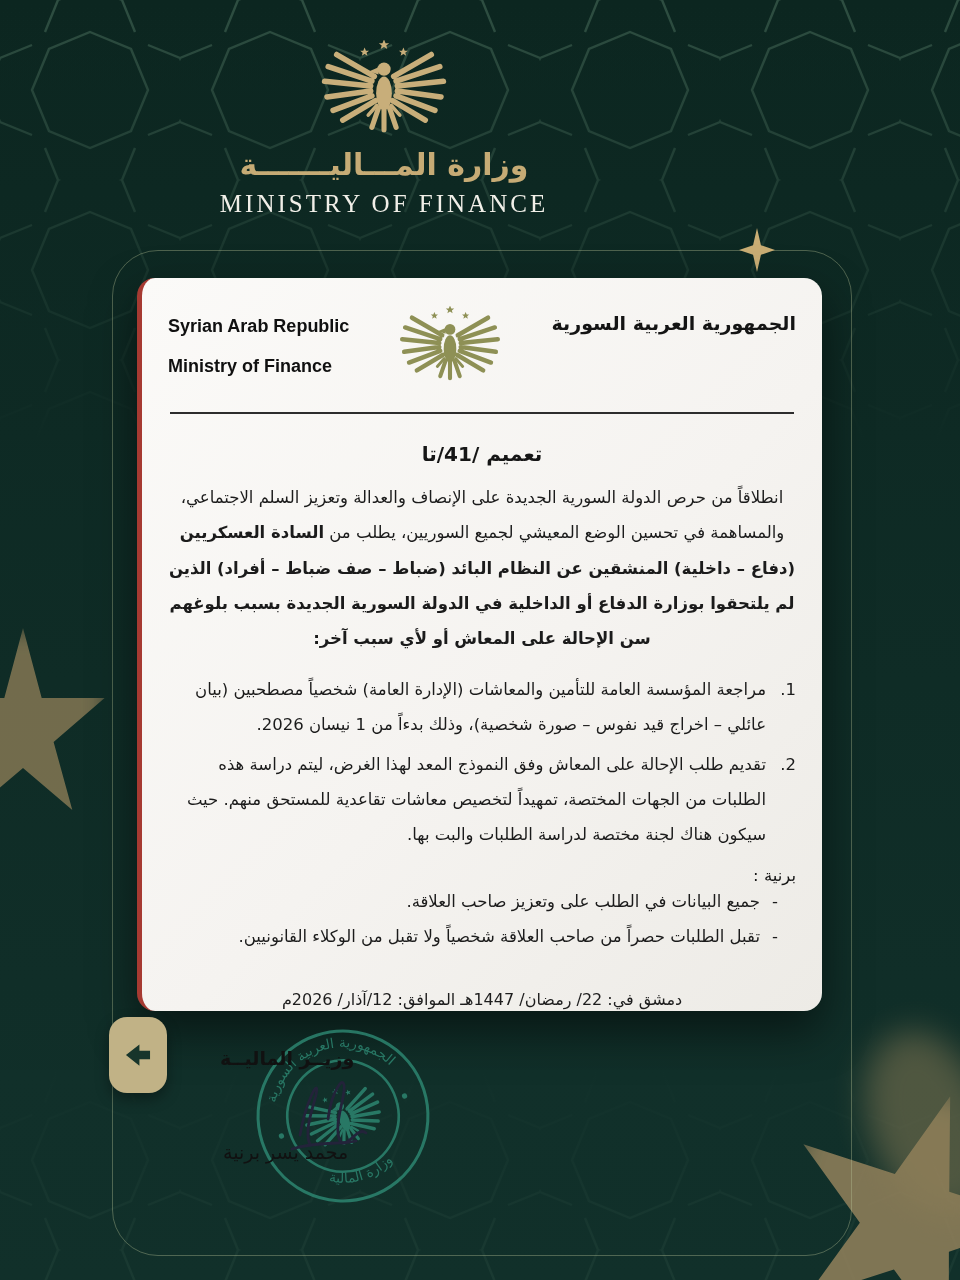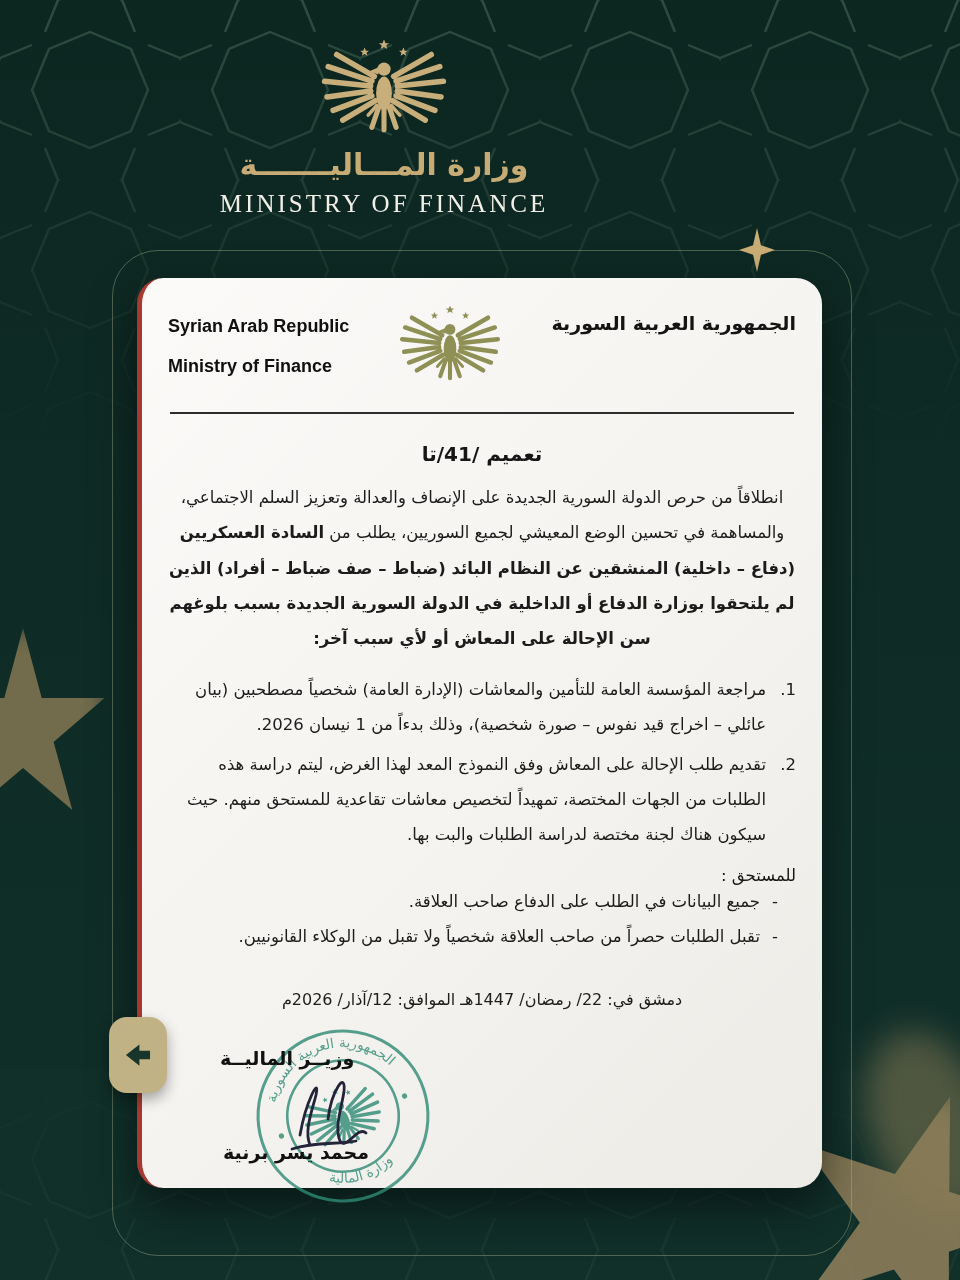--- a/index.html
+++ b/index.html
@@ -42,23 +42,23 @@
   .deco-outline{
     left:112px;top:250px;width:738px;height:1004px;
     border:1px solid rgba(184,194,150,.38);border-radius:46px;
   }
   .sparkle{
     left:739px;top:228px;width:36px;height:44px;background:#c9ad74;
     clip-path:polygon(50% 0%,61% 39%,100% 50%,61% 61%,50% 100%,39% 61%,0% 50%,39% 39%);
   }
   
   .card{
-    left:137px;top:278px;width:685px;height:910px;box-sizing:border-box;
+    left:137px;top:278px;width:685px;height:733px;box-sizing:border-box;
     background:linear-gradient(135deg,#fbfaf8 0%,#f5f3f0 55%,#edebe6 100%);
-    border-radius:26px;border-left:5px solid #a63a32;
+    border-radius:18px;border-left:5px solid #a63a32;
     box-shadow:0 20px 45px rgba(0,0,0,.5);
     padding:22px 26px 0 26px;color:#161616;
   }
   .doc-header{display:flex;align-items:flex-start;justify-content:space-between;height:108px;}
   .doc-header .col-en{padding-top:16px;font-family:"Liberation Sans","DejaVu Sans",sans-serif;}
   .doc-header .col-en div{font-size:18px;font-weight:bold;color:#101010;}
   .doc-header .col-en div + div{margin-top:19px;}
   .doc-header .eagle{width:118px;height:78px;color:#8e9055;margin-top:6px;}
   .doc-header .col-ar{direction:rtl;text-align:right;padding-top:12px;}
   .doc-header .col-ar div{font-size:19px;font-weight:bold;color:#141414;}
@@ -71,21 +71,21 @@
   .doc-item{direction:rtl;display:flex;gap:10px;font-size:16.5px;line-height:2.1;margin-top:6px;color:#1b1b1b;}
   .doc-item .num{width:20px;flex:none;font-weight:500;}
   .doc-item .txt{flex:1;}
   .note-label{direction:rtl;text-align:right;font-size:16.5px;font-weight:500;margin-top:14px;}
   .note-row{direction:rtl;display:flex;gap:12px;font-size:16.5px;line-height:2.1;padding-right:18px;color:#1b1b1b;}
   .note-row .dash{flex:none;}
   .doc-date{direction:rtl;text-align:center;font-size:16px;margin-top:36px;color:#1d1d1d;}
   
   .sig-block{position:relative;height:215px;margin-top:24px;}
   .sig-title{position:absolute;left:52px;top:14px;direction:rtl;font-size:19px;font-weight:bold;color:#111;z-index:3;}
-  .sig-name{position:absolute;left:55px;top:108px;direction:rtl;font-size:19px;font-weight:bold;color:#111;z-index:3;}
+  .sig-name{position:absolute;left:55px;top:108px;direction:rtl;font-size:19px;font-weight:normal;color:#111;z-index:3;}
   .stamp{position:absolute;left:86px;top:-6px;width:178px;height:178px;opacity:.8;z-index:1;}
   .sig-script{position:absolute;left:116px;top:26px;width:150px;height:95px;z-index:2;}
   
   .back-btn{
     left:109px;top:1017px;width:58px;height:76px;border-radius:18px;
     background:#c1b286;border:none;cursor:pointer;display:flex;align-items:center;justify-content:center;
     box-shadow:0 6px 14px rgba(0,0,0,.35);
   }
   .back-btn svg{width:34px;height:34px;fill:#17352b;}
 </style>
@@ -179,24 +179,24 @@
     <div class="doc-item">
       <span class="num">1.</span>
       <span class="txt">مراجعة المؤسسة العامة للتأمين والمعاشات (الإدارة العامة) شخصياً مصطحبين (بيان عائلي – اخراج قيد نفوس – صورة شخصية)، وذلك بدءاً من 1 نيسان 2026.</span>
     </div>
     <div class="doc-item">
       <span class="num">2.</span>
       <span class="txt">تقديم طلب الإحالة على المعاش وفق النموذج المعد لهذا الغرض، ليتم دراسة هذه الطلبات من الجهات المختصة، تمهيداً لتخصيص معاشات تقاعدية للمستحق منهم. حيث سيكون هناك لجنة مختصة لدراسة الطلبات والبت بها.</span>
     </div>
   </div>
 
-  <div class="note-label">للمستحق :</div>
+  <div class="note-label">برنية :</div>
   <div class="note-row">
     <span class="dash">-</span>
-    <span>جميع البيانات في الطلب على الدفاع صاحب العلاقة.</span>
+    <span>جميع البيانات في الطلب على وتعزيز صاحب العلاقة.</span>
   </div>
   <div class="note-row">
     <span class="dash">-</span>
     <span>تقبل الطلبات حصراً من صاحب العلاقة شخصياً ولا تقبل من الوكلاء القانونيين.</span>
   </div>
 
   <div class="doc-date">دمشق في: 22/ رمضان/ 1447هـ الموافق: 12/آذار/ 2026م</div>
 
   <div class="sig-block">
     <div class="sig-title">وزيــر الماليــة</div>

